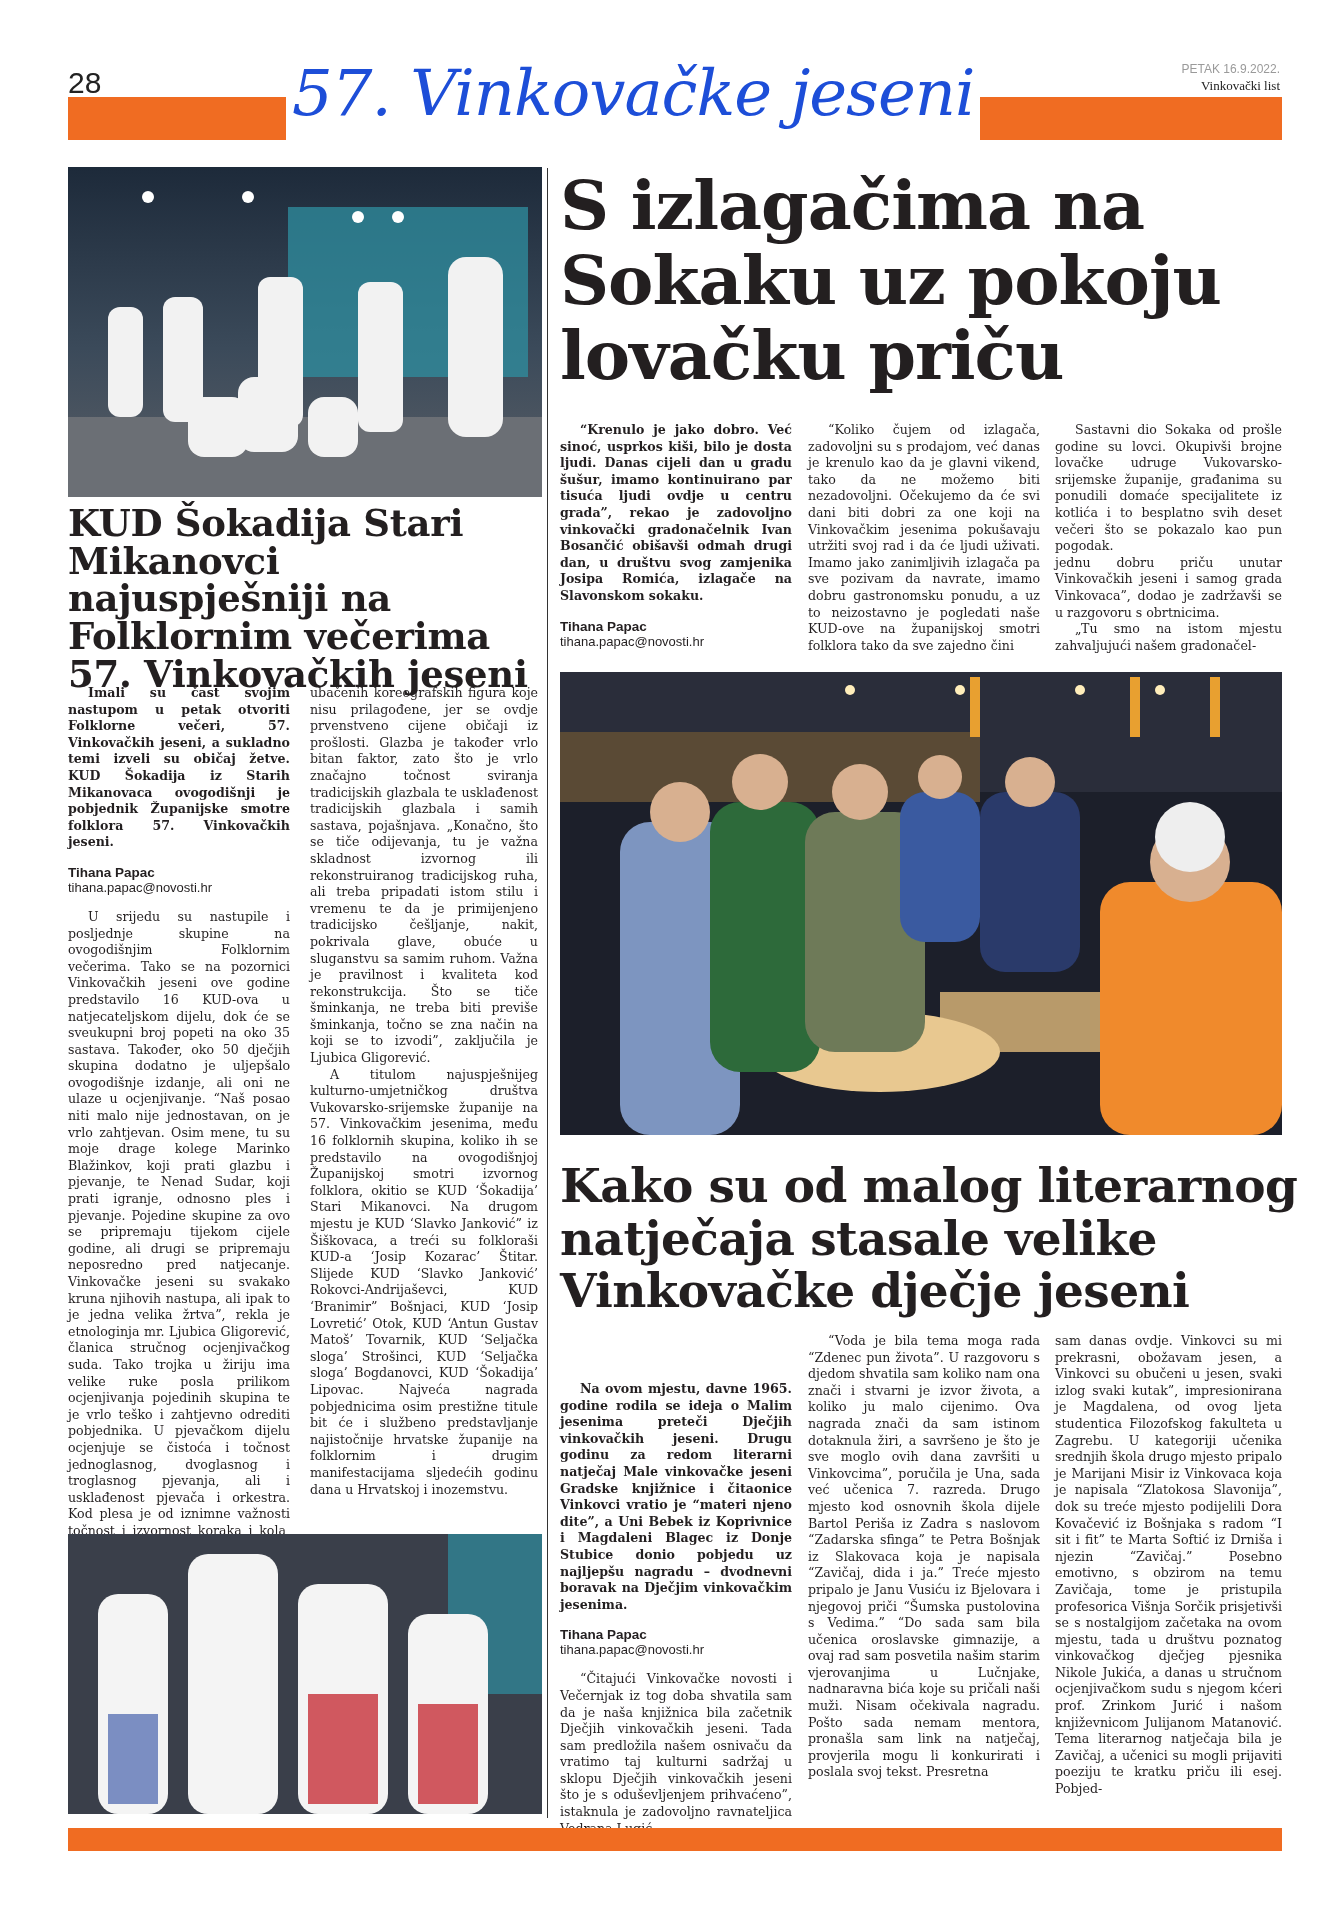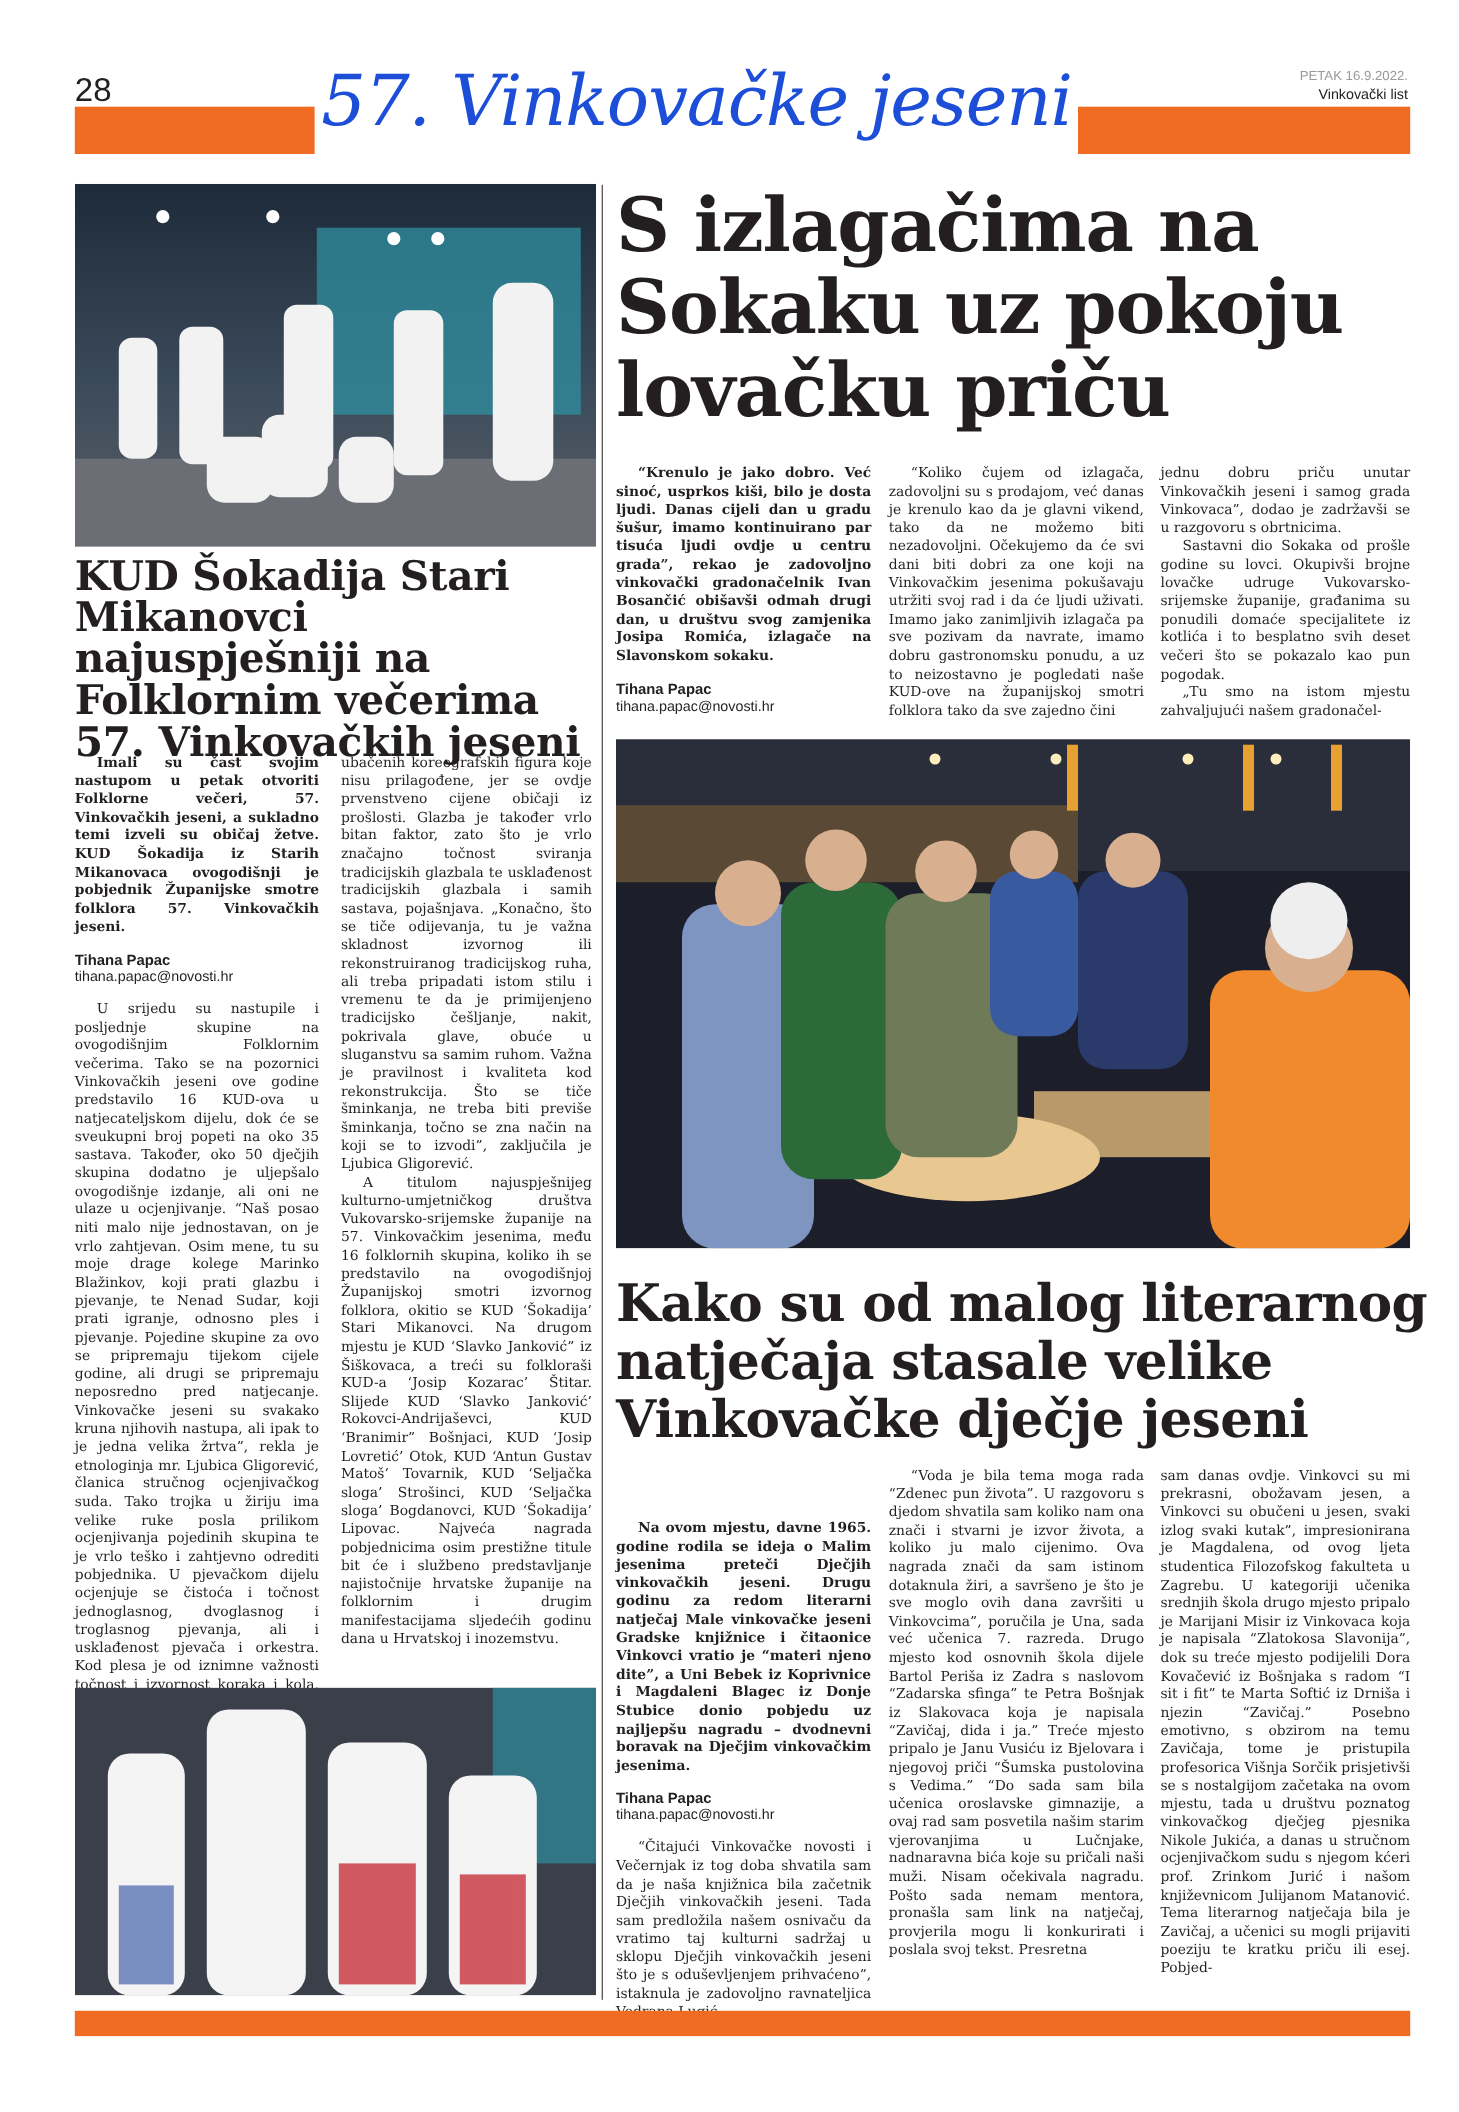--- a/index.html
+++ b/index.html
@@ -4,21 +4,21 @@
 <style>
   html, body { margin:0; padding:0; background:#ffffff; }
   body { width:1326px; height:1920px; position:relative; overflow:hidden; font-family:"DejaVu Serif", serif; color:#231f20; }
   .abs { position:absolute; }
   .orange { background:#f06c22; }
   .page-num { left:68px; top:66px; font-family:"Liberation Sans", sans-serif; font-size:30px; color:#222; font-weight:300; }
   .bar-left { left:68px; top:97px; width:218px; height:43px; }
   .bar-right { left:980px; top:97px; width:302px; height:43px; }
   .section-title { left:292px; top:56px; width:685px; font-family:"DejaVu Serif", serif; font-style:italic; font-size:64px; color:#1d4ed8; white-space:nowrap; letter-spacing:-1px; }
   .date { right:46px; top:62px; font-family:"Liberation Sans", sans-serif; font-size:12px; color:#9a9a9a; text-align:center; }
-  .paper { right:46px; top:78px; font-family:Liberation Sans, sans-serif; font-size:13px; color:#222; text-align:left; }
+  .paper { right:46px; top:78px; font-family:Liberation Serif, serif; font-size:13px; color:#222; text-align:left; }
   .vdivider { left:547px; top:168px; width:1px; height:1650px; background:#333; }
   .photo { overflow:hidden; }
   .photo svg { width:100%; height:100%; display:block; }
   .h1 { font-family:"DejaVu Serif", serif; font-weight:bold; color:#231f20; line-height:1.02; }
   .lead { font-family:"DejaVu Serif", serif; font-weight:bold; font-size:12.6px; line-height:16.6px; text-align:justify; hyphens:auto; }
   .body { font-family:"DejaVu Serif", serif; font-size:12.6px; line-height:16.6px; text-align:justify; hyphens:auto; }
   .indent { text-indent:20px; }
   .author { font-family:"Liberation Sans", sans-serif; font-weight:bold; font-size:13.5px; margin-top:14px; }
   .email { font-family:"Liberation Sans", sans-serif; font-size:13px; margin-bottom:14px; }
   p { margin:0; }
@@ -107,22 +107,22 @@
   <p class="lead indent">“Krenulo je jako dobro. Već sinoć, usprkos kiši, bilo je dosta ljudi. Danas cijeli dan u gradu šušur, imamo kontinuirano par tisuća ljudi ovdje u centru grada”, rekao je zadovoljno vinkovački gradonačelnik Ivan Bosančić obišavši odmah drugi dan, u društvu svog zamjenika Josipa Romića, izlagače na Slavonskom sokaku.</p>
   <div class="author">Tihana Papac</div>
   <div class="email">tihana.papac@novosti.hr</div>
 </div>
 
 <div class="col" style="left:808px; top:422px; width:232px;">
   <p class="body indent">“Koliko čujem od izlagača, zadovoljni su s prodajom, već danas je krenulo kao da je glavni vikend, tako da ne možemo biti nezadovoljni. Očekujemo da će svi dani biti dobri za one koji na Vinkovačkim jesenima pokušavaju utržiti svoj rad i da će ljudi uživati. Imamo jako zanimljivih izlagača pa sve pozivam da navrate, imamo dobru gastronomsku ponudu, a uz to neizostavno je pogledati naše KUD-ove na županijskoj smotri folklora tako da sve zajedno čini</p>
 </div>
 
 <div class="col" style="left:1055px; top:422px; width:227px;">
+  <p class="body indent">Sastavni dio Sokaka od prošle godine su lovci. Okupivši brojne lovačke udruge Vukovarsko-srijemske županije, građanima su ponudili domaće specijalitete iz kotlića i to besplatno svih deset večeri što se pokazalo kao pun pogodak.</p>
   <p class="body">jednu dobru priču unutar Vinkovačkih jeseni i samog grada Vinkovaca”, dodao je zadržavši se u razgovoru s obrtnicima.</p>
-  <p class="body indent">Sastavni dio Sokaka od prošle godine su lovci. Okupivši brojne lovačke udruge Vukovarsko-srijemske županije, građanima su ponudili domaće specijalitete iz kotlića i to besplatno svih deset večeri što se pokazalo kao pun pogodak.</p>
   <p class="body indent">„Tu smo na istom mjestu zahvaljujući našem gradonačel-</p>
 </div>
 
 <div class="abs photo" style="left:560px; top:672px; width:722px; height:463px;">
   <svg viewBox="0 0 722 463" preserveAspectRatio="none">
     <rect width="722" height="463" fill="#1c1f2a"></rect>
     <rect x="0" y="0" width="722" height="120" fill="#2a2d3a"></rect>
     <rect x="0" y="60" width="420" height="70" fill="#5a4a35"></rect>
     <g fill="#ffeebb">
         <circle cx="290" cy="18" r="5"></circle>

